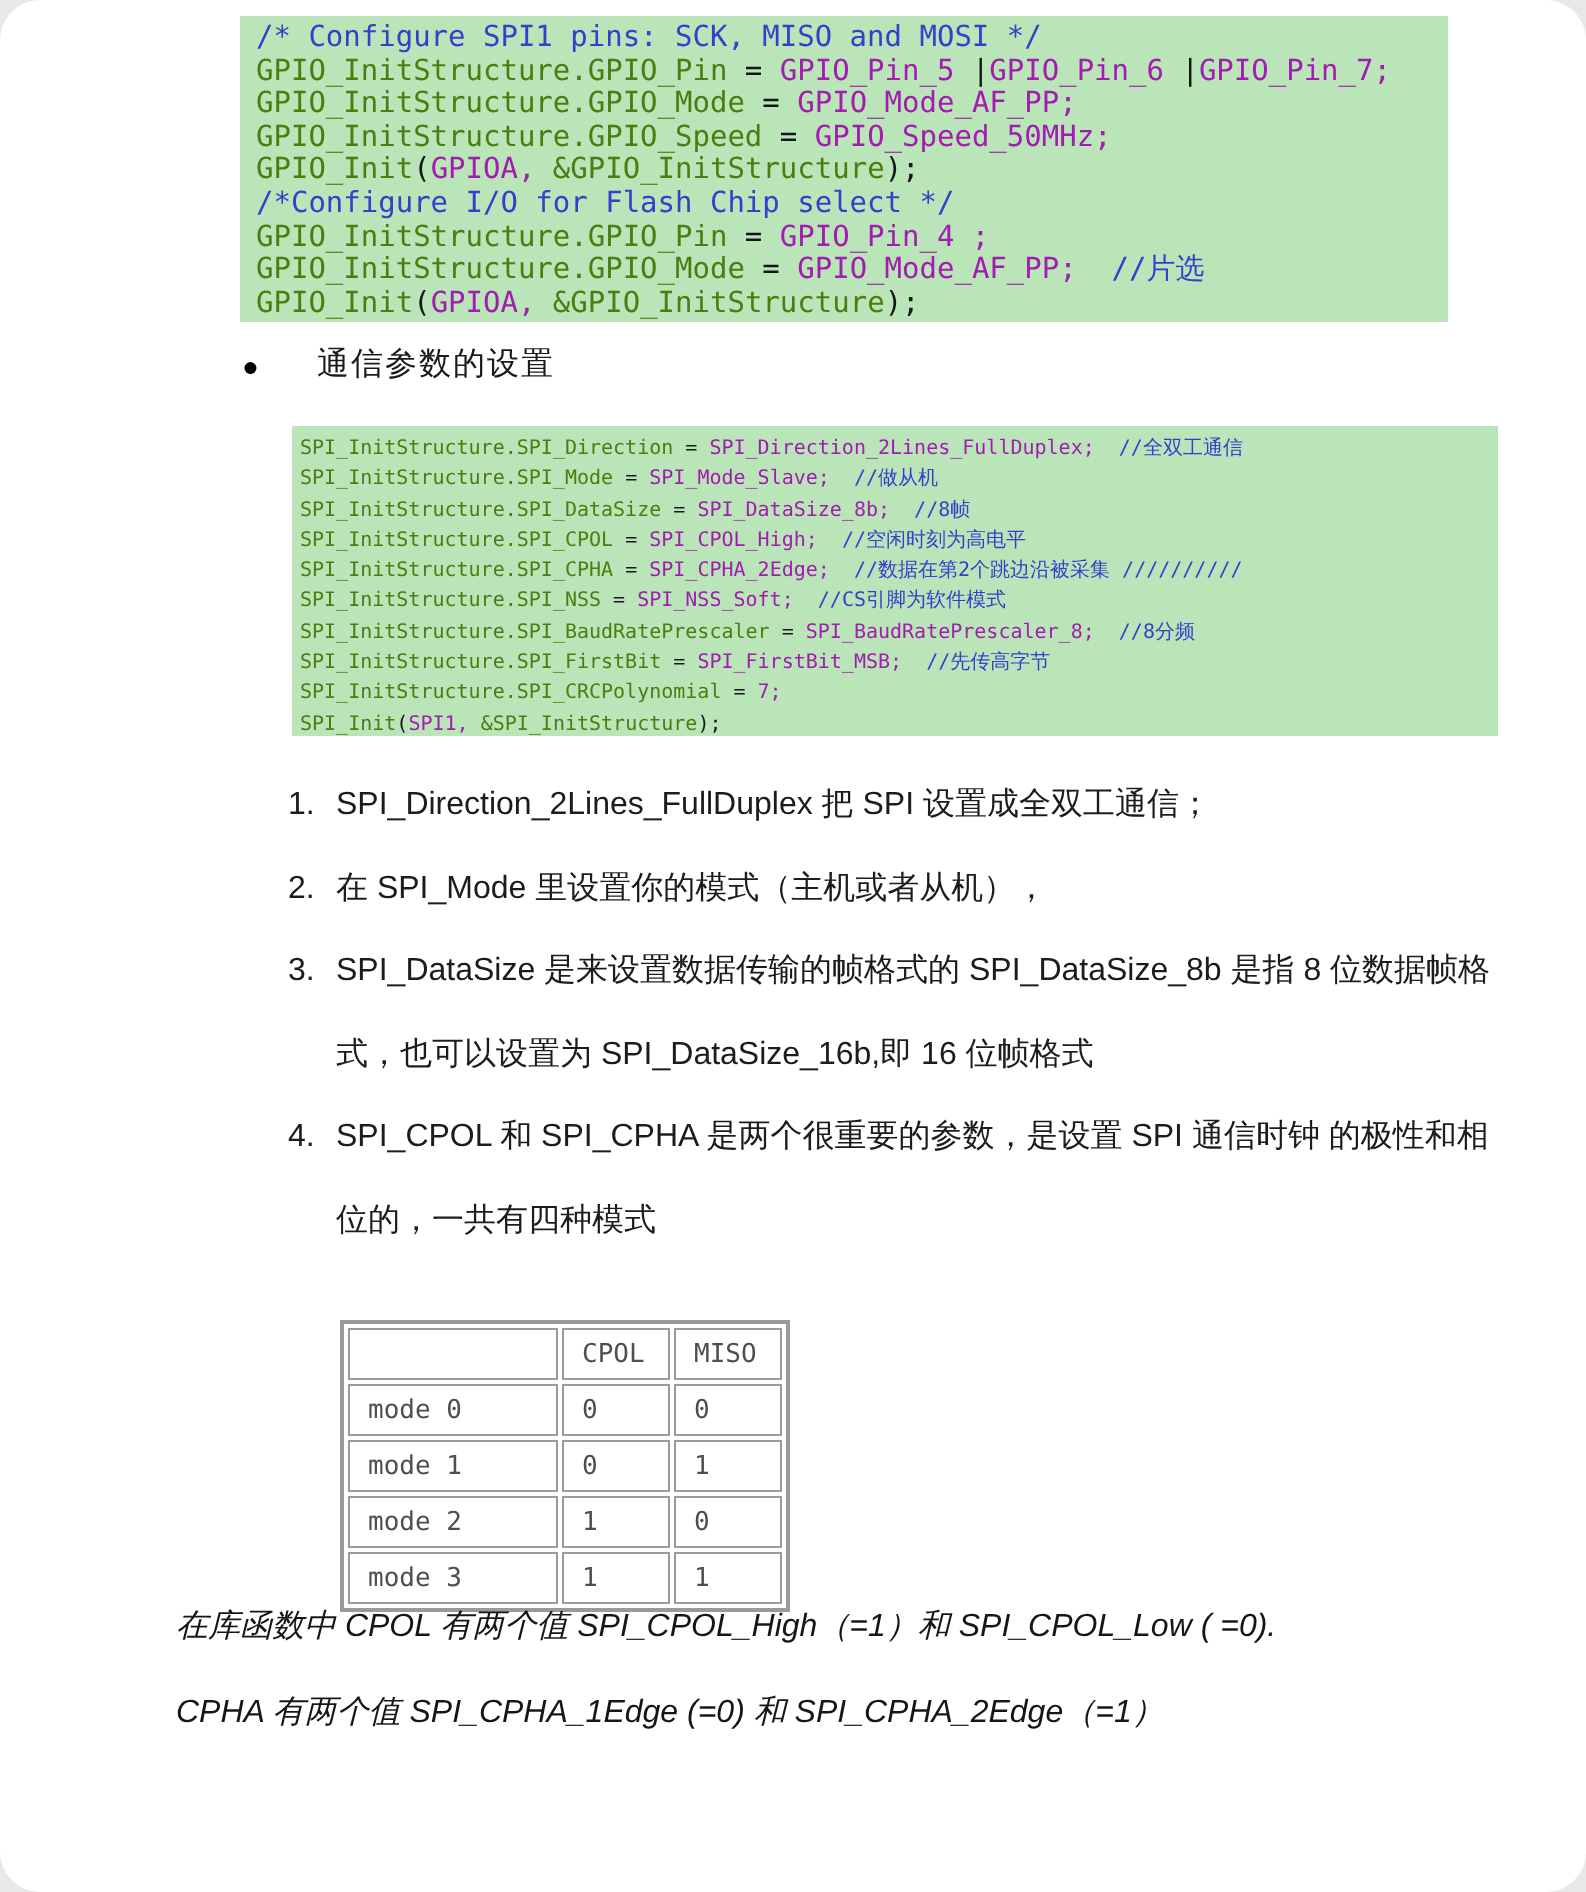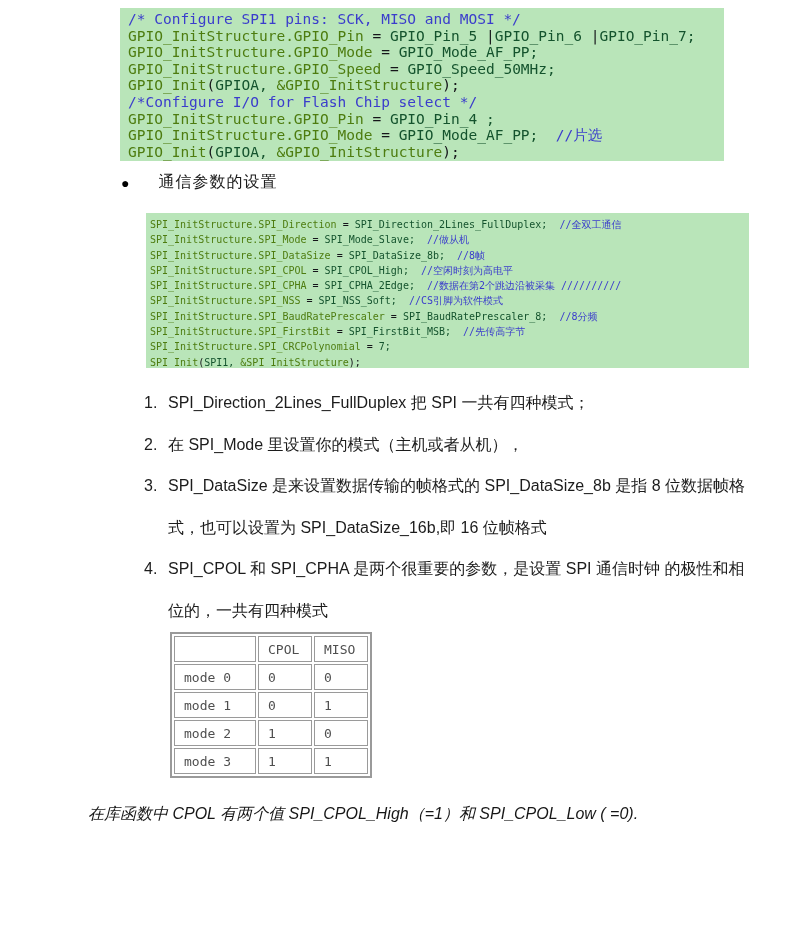--- a/index.html
+++ b/index.html
@@ -1,63 +1,63 @@
 <!DOCTYPE html>
 <html><head>
 <meta charset="utf-8">
 <style>
   * { margin:0; padding:0; box-sizing:border-box; }
   html,body { background:#e8e8e8; }
   body { font-family:"Liberation Sans","DejaVu Sans",sans-serif; }
   .page {
     position:relative; width:793px; height:946px; background:#ffffff;
-    margin:0 auto; overflow:hidden; color:#1f1f1f;
+    margin:0 auto; overflow:hidden; color:#1f1f1f;border-radius:20px;
   }
 
   
   .code-block {
     position:absolute; background:#b9e5b9; overflow:hidden;
     font-family:"DejaVu Sans Mono","Liberation Mono",monospace;
     white-space:pre;
   }
   .cb1 { left:120px; top:8px;  width:604px; height:153px; padding:3px 0 0 8px;
          font-size:14.5px; line-height:16.6px; }
   .cb2 { left:146px; top:213px; width:603px; height:155px; padding:4px 0 0 4px;
          font-size:10px; line-height:15.3px; }
   .code-line { white-space:pre; }
   .c-comment { color:#3a3ccc; }
   .c-ident   { color:#4d7c0f; }
-  .c-value   { color:#14532d; }
+  .c-value   { color:#a21caf; }
   .c-plain   { color:#15151a; }
 
   
   .bullet-row { position:absolute; left:121px; top:172px; display:flex; align-items:center; }
   .bullet-dot { font-size:14px; color:#000; line-height:1; }
   .bullet-text { margin-left:29px; font-size:16px; color:#1a1a1a; letter-spacing:1px; }
 
   
   .num-list { position:absolute; left:144px; top:382px; width:602px;
               font-size:16px; line-height:41.6px; color:#1c1c1c; }
   .list-item { display:flex; }
   .list-item .num { flex:0 0 24px; }
   .list-item .itext { flex:1; }
 
   
-  .mode-table-wrap { position:absolute; left:170px; top:632px; }
+  .mode-table-wrap { position:absolute; left:170px; top:660px; }
   table.mode-table {
     border-collapse:separate; border-spacing:2px;
     border:2px solid #9a9a9a; background:#ffffff;
     font-family:"DejaVu Sans Mono","Liberation Mono",monospace;
     font-size:13px; color:#4f4f4f;
   }
   table.mode-table td, table.mode-table th {
     border:1px solid #9a9a9a; font-weight:normal; text-align:left;
     height:26px; padding:2px 6px 2px 9px; vertical-align:middle;
   }
-  .col-mode { width:82px; }
+  .col-mode { width:105px; }
   .col-val  { width:54px; }
 
   
   .paras { position:absolute; left:88px; top:792px; width:680px;
            font-size:16px; line-height:43px; color:#161616; }
   .para { white-space:nowrap;font-style:italic; }
 </style>
 </head>
 <body>
 
@@ -68,21 +68,21 @@
   <div class="bullet-row">
     <span class="bullet-dot">●</span>
     <span class="bullet-text">通信参数的设置</span>
   </div>
 
   <div class="code-block cb2"><div class="code-line"><span class="c-ident">SPI_InitStructure.SPI_Direction</span><span class="c-plain"> = </span><span class="c-value">SPI_Direction_2Lines_FullDuplex;</span><span class="c-comment">  //全双工通信</span></div><div class="code-line"><span class="c-ident">SPI_InitStructure.SPI_Mode</span><span class="c-plain"> = </span><span class="c-value">SPI_Mode_Slave;</span><span class="c-comment">  //做从机</span></div><div class="code-line"><span class="c-ident">SPI_InitStructure.SPI_DataSize</span><span class="c-plain"> = </span><span class="c-value">SPI_DataSize_8b;</span><span class="c-comment">  //8帧</span></div><div class="code-line"><span class="c-ident">SPI_InitStructure.SPI_CPOL</span><span class="c-plain"> = </span><span class="c-value">SPI_CPOL_High;</span><span class="c-comment">  //空闲时刻为高电平</span></div><div class="code-line"><span class="c-ident">SPI_InitStructure.SPI_CPHA</span><span class="c-plain"> = </span><span class="c-value">SPI_CPHA_2Edge;</span><span class="c-comment">  //数据在第2个跳边沿被采集 //////////</span></div><div class="code-line"><span class="c-ident">SPI_InitStructure.SPI_NSS</span><span class="c-plain"> = </span><span class="c-value">SPI_NSS_Soft;</span><span class="c-comment">  //CS引脚为软件模式</span></div><div class="code-line"><span class="c-ident">SPI_InitStructure.SPI_BaudRatePrescaler</span><span class="c-plain"> = </span><span class="c-value">SPI_BaudRatePrescaler_8;</span><span class="c-comment">  //8分频</span></div><div class="code-line"><span class="c-ident">SPI_InitStructure.SPI_FirstBit</span><span class="c-plain"> = </span><span class="c-value">SPI_FirstBit_MSB;</span><span class="c-comment">  //先传高字节</span></div><div class="code-line"><span class="c-ident">SPI_InitStructure.SPI_CRCPolynomial</span><span class="c-plain"> = </span><span class="c-value">7;</span></div><div class="code-line"><span class="c-ident">SPI_Init</span><span class="c-plain">(</span><span class="c-value">SPI1,</span><span class="c-ident"> &amp;SPI_InitStructure</span><span class="c-plain">);</span></div></div>
 
   <div class="num-list">
       <div class="list-item">
         <span class="num">1.</span>
-        <span class="itext">SPI_Direction_2Lines_FullDuplex 把 SPI 一共有四种模式；</span>
+        <span class="itext">SPI_Direction_2Lines_FullDuplex 把 SPI 设置成全双工通信；</span>
       </div>
       <div class="list-item">
         <span class="num">2.</span>
         <span class="itext">在 SPI_Mode  里设置你的模式（主机或者从机），</span>
       </div>
       <div class="list-item">
         <span class="num">3.</span>
         <span class="itext">SPI_DataSize 是来设置数据传输的帧格式的 SPI_DataSize_8b 是指 8 位数据帧格式，也可以设置为 SPI_DataSize_16b,即 16 位帧格式</span>
       </div>
       <div class="list-item">
@@ -120,15 +120,16 @@
             <td class="col-mode">mode 3</td>
             <td class="col-val">1</td>
             <td class="col-val">1</td>
           </tr>
         </tbody>
     </table>
   </div>
 
   <div class="paras">
       <div class="para">在库函数中  CPOL 有两个值 SPI_CPOL_High（=1）和 SPI_CPOL_Low ( =0).</div>
+      <div class="para">CPHA 有两个值 SPI_CPHA_1Edge (=0)  和 SPI_CPHA_2Edge（=1）</div>
     </div>
 
 </div>
 
 </body></html>

